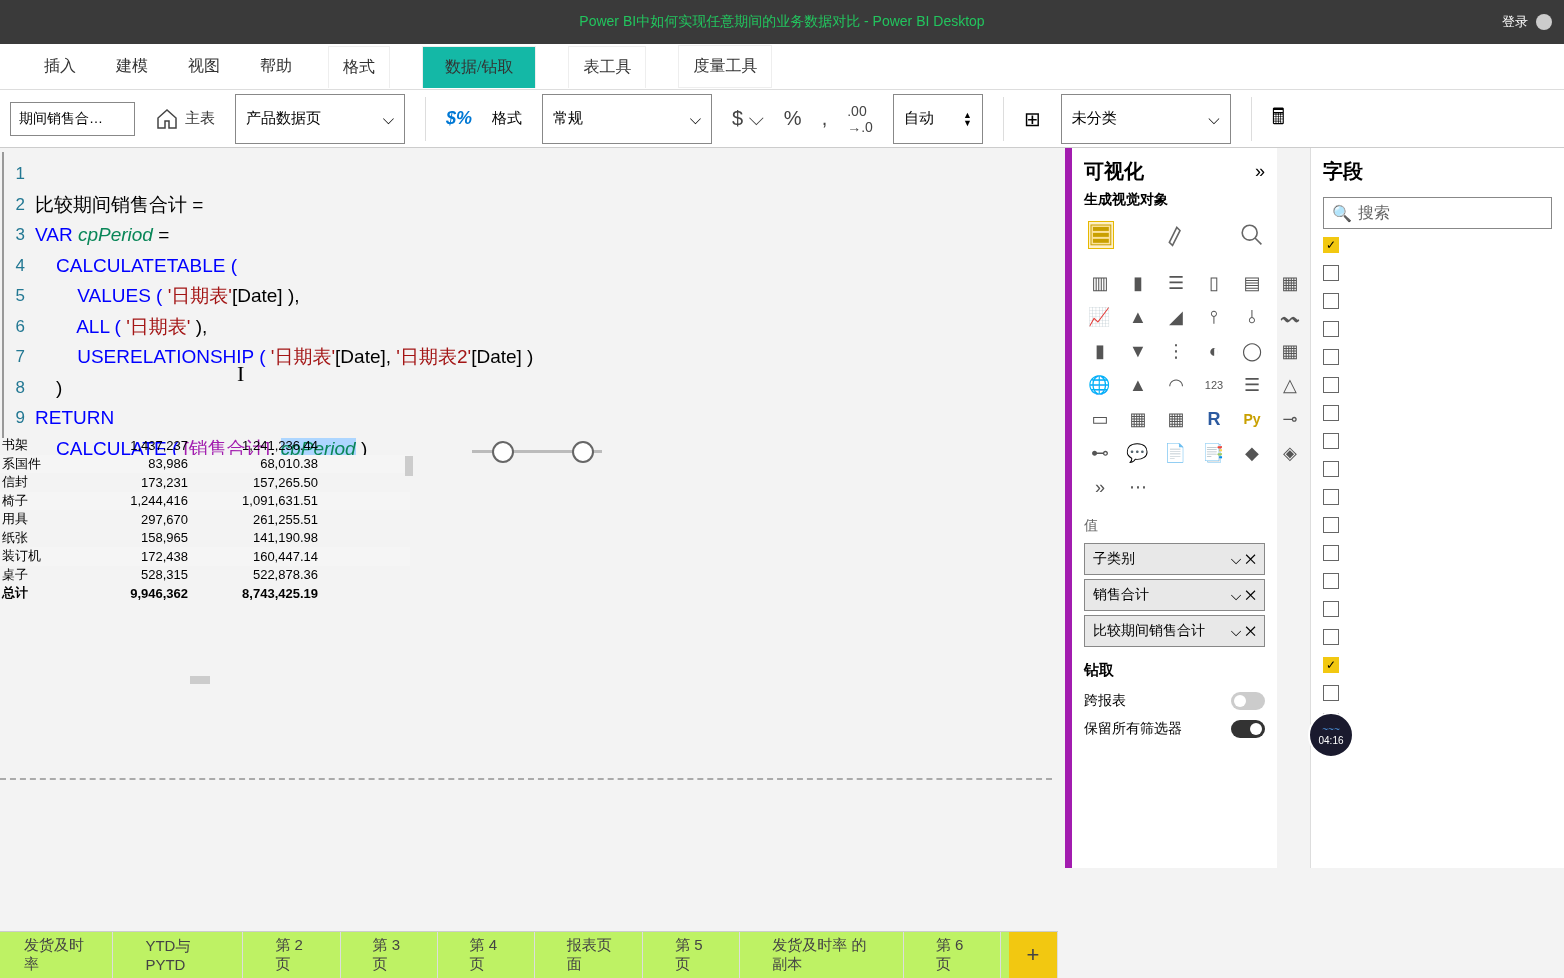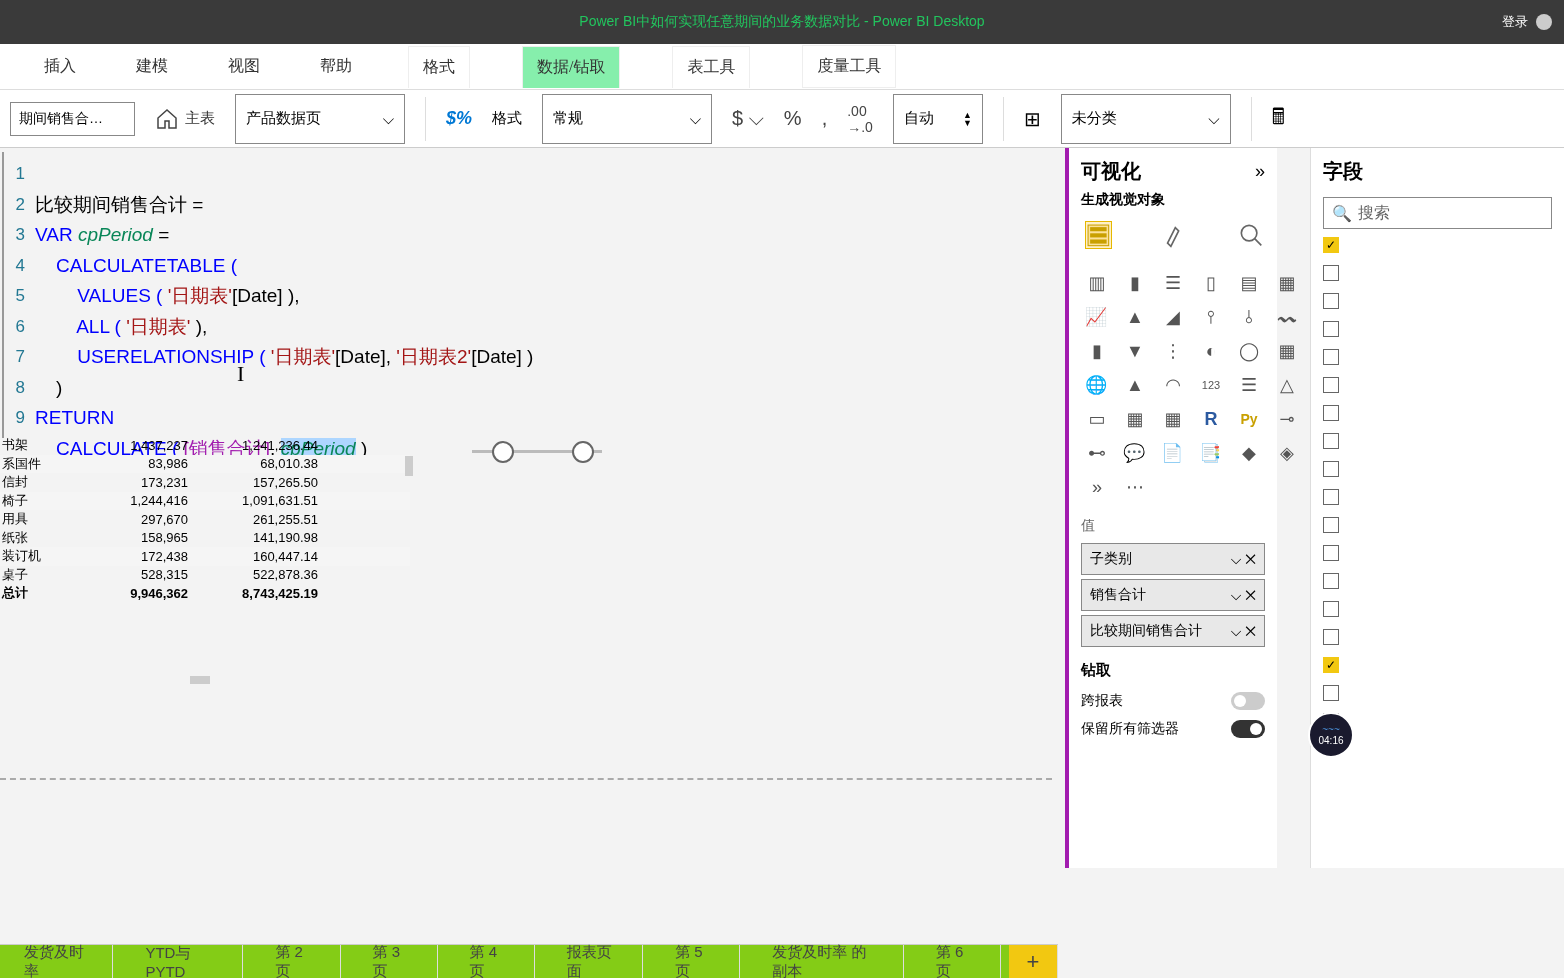--- a/index.html
+++ b/index.html
@@ -1,21 +1,21 @@
 <!DOCTYPE html>
 <html><head>
 <meta charset="utf-8">
 <style>
 * { margin:0; padding:0; box-sizing:border-box; font-family:"Segoe UI","Microsoft YaHei",sans-serif; }
 body { width:1564px; height:978px; background:#f3f3f3; overflow:hidden; position:relative; }
 .titlebar { height:44px; background:#3a3a3a; color:#fff; display:flex; align-items:center; justify-content:center; position:relative; }
 .titlebar .title { font-size:14px; color:#22c55e; }
 .titlebar .login { position:absolute; right:12px; display:flex; align-items:center; gap:8px; font-size:13px; }
 .login-dot { width:16px; height:16px; border-radius:50%; background:#ccc; }
-.ribbon-tabs { height:46px; background:#fff; display:flex; align-items:center; gap:52px; padding-left:40px; border-bottom:1px solid #ddd; }
+.ribbon-tabs { height:46px; background:#fff; display:flex; align-items:center; gap:32px; padding-left:40px; border-bottom:1px solid #ddd; }
 .ribbon-tabs .tab { font-size:16px; color:#333; cursor:pointer; padding:12px 4px; }
 .ribbon-tabs .tab.ctx { color:#333; }
 .ribbon-tabs .tab.ctx.first { background:#fff; }
 .ribbon-tabs .tab.active { color:#333; border-bottom:3px solid #f2c811; font-weight:400; }
 .toolbar { height:58px; background:#fff; display:flex; align-items:center; padding:0 10px; border-bottom:1px solid #ccc; gap:20px; }
 .tb-input { height:34px; width:125px; border:1px solid #888; padding:0 8px; font-size:14px; background:#fff; }
 .home-btn { display:flex; align-items:center; gap:6px; font-size:15px; color:#333; }
 .home-btn svg { width:24px; height:24px; }
 .select { height:50px; border:1px solid #888; padding:0 10px; font-size:15px; background:#fff; display:flex; align-items:center; justify-content:space-between; cursor:pointer; }
 .select.w180 { width:170px; }
@@ -41,21 +41,21 @@
 .data-table .row.alt { background:#f5f5f5; }
 .data-table .row.total { font-weight:bold; }
 .slider-widget { position:absolute; left:472px; top:450px; display:flex; align-items:center; }
 .slider-line { width:130px; height:3px; background:#bbb; position:relative; }
 .slider-line::before, .slider-line::after { content:''; width:18px; height:18px; border:2px solid #666; border-radius:50%; background:#fff; position:absolute; top:-9px; }
 .slider-line::before { left:20px; }
 .slider-line::after { left:100px; }
 .dashed-line { position:absolute; left:0; top:778px; width:1052px; border-top:2px dashed #aaa; }
 .resize-h { position:absolute; left:190px; top:676px; width:20px; height:8px; background:#ccc; }
 .resize-v { position:absolute; left:405px; top:456px; width:8px; height:20px; background:#ccc; }
-.viz-pane { position:absolute; left:1065px; top:148px; width:212px; height:720px; background:#fff; border-left:4px solid #a21caf; padding:10px 12px; }
+.viz-pane { position:absolute; left:1065px; top:148px; width:212px; height:720px; background:#fff; border-left:7px solid #a21caf; padding:10px 12px; }
 .viz-header { display:flex; justify-content:space-between; align-items:center; }
 .viz-title { font-size:20px; font-weight:bold; }
 .viz-sub { font-size:14px; margin-top:6px; font-weight:bold; }
 .viz-modes { display:flex; gap:50px; margin-top:12px; justify-content:flex-start; padding-left:4px; }
 .mode-icon { width:28px; height:28px; display:flex; align-items:center; justify-content:center; }
 .mode-icon.active { background:#fef0c8; border:1px solid #e6b800; }
 .viz-grid { display:grid; grid-template-columns:repeat(6,32px); gap:6px 6px; margin-top:20px; }
 .viz-item { width:32px; height:28px; display:flex; align-items:center; justify-content:center; color:#555; font-size:18px; cursor:pointer; }
 .values-section { margin-top:16px; }
 .values-label { font-size:14px; color:#666; margin-bottom:8px; }
@@ -68,21 +68,21 @@
 .toggle .knob { width:12px; height:12px; background:#fff; border-radius:50%; position:absolute; top:3px; left:3px; }
 .toggle.on .knob { left:19px; }
 .drill-well { border:1px dashed #aaa; padding:8px; color:#888; font-size:13px; }
 .fields-pane { position:absolute; left:1310px; top:148px; width:254px; height:720px; background:#fff; border-left:1px solid #ddd; padding:10px 12px; }
 .fields-title { font-size:20px; font-weight:bold; }
 .search-box { margin-top:12px; border:1px solid #888; height:32px; display:flex; align-items:center; padding:0 8px; gap:6px; color:#666; }
 .fields-list { margin-top:8px; display:flex; flex-direction:column; gap:12px; }
 .field-item { display:flex; align-items:center; gap:10px; }
 .field-chk { width:16px; height:16px; border:1px solid #666; }
 .field-chk.checked { background:#f2c811; border-color:#f2c811; display:flex; align-items:center; justify-content:center; color:#000; font-size:12px; }
-.paginator { position:absolute; left:0; bottom:0; width:1058px; height:34px; background:#84cc16; border-top:1px solid #ccc; display:flex;gap:8px; }
+.paginator { position:absolute; left:0; bottom:0; width:1058px; height:47px; background:#bef264; border-top:1px solid #ccc; display:flex;gap:8px; }
 .page-tab { padding:0 24px; display:flex; align-items:center; font-size:15px; color:#444; border-right:1px solid #ddd; cursor:pointer; }
 .page-tab.add { background:#f2c811; width:40px; justify-content:center; font-size:22px; }
 .timer-badge { position:absolute; right:210px; bottom:220px; width:46px; height:46px; border-radius:50%; background:#1a1a2e; color:#fff; display:flex; flex-direction:column; align-items:center; justify-content:center; font-size:10px; border:2px solid #fff; }
 .timer-wave { color:#4a90d9; font-size:10px; }
 </style>
 </head>
 <body>
 
 <div class="titlebar">
   <div class="title">Power BI中如何实现任意期间的业务数据对比 - Power BI Desktop</div>
@@ -91,21 +91,21 @@
     <span class="login-dot"></span>
   </div>
 </div>
 
 <div class="ribbon-tabs">
   <span class="tab">插入</span>
   <span class="tab">建模</span>
   <span class="tab">视图</span>
   <span class="tab">帮助</span>
   <span class="tab ctx first" style="background:#fff;border:1px solid #eee;border-bottom:none;padding:10px 14px;">格式</span>
-  <span class="tab ctx" style="background:#86efac;border:1px solid #eee;border-bottom:none;padding:10px 14px;font-family:Liberation Serif, serif;">数据/钻取</span>
+  <span class="tab ctx" style="background:#14b8a6;border:1px solid #eee;border-bottom:none;padding:10px 22px;font-family:Liberation Serif, serif;">数据/钻取</span>
   <span class="tab ctx" style="background:#fff;border:1px solid #eee;border-bottom:none;padding:10px 14px;">表工具</span>
   <span class="tab ctx active" style="background:#fff;border:1px solid #eee;padding:10px 14px;">度量工具</span>
 </div>
 
 <div class="toolbar">
   <input class="tb-input" value="期间销售合…" style="">
   <div class="home-btn">
     <svg viewBox="0 0 24 24">
         <path d="M3 11 L12 3 L21 11 V21 H14 V14 H10 V21 H3 Z" fill="none" stroke="#444" stroke-width="1.5"></path>
       </svg>

